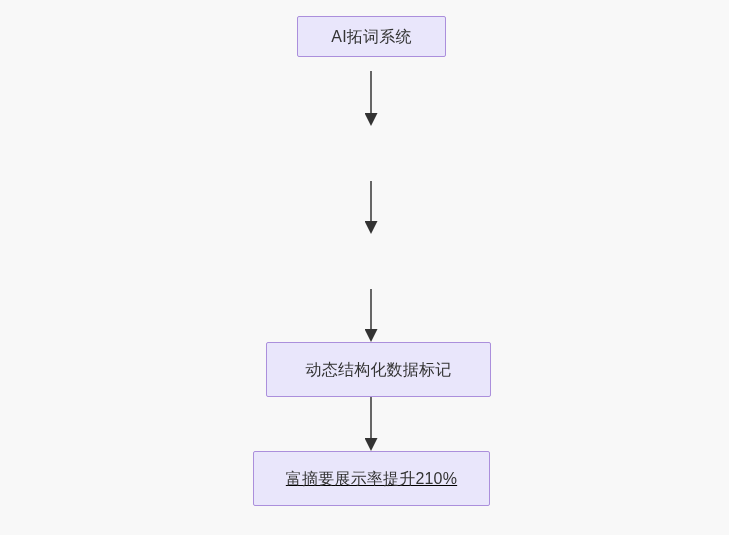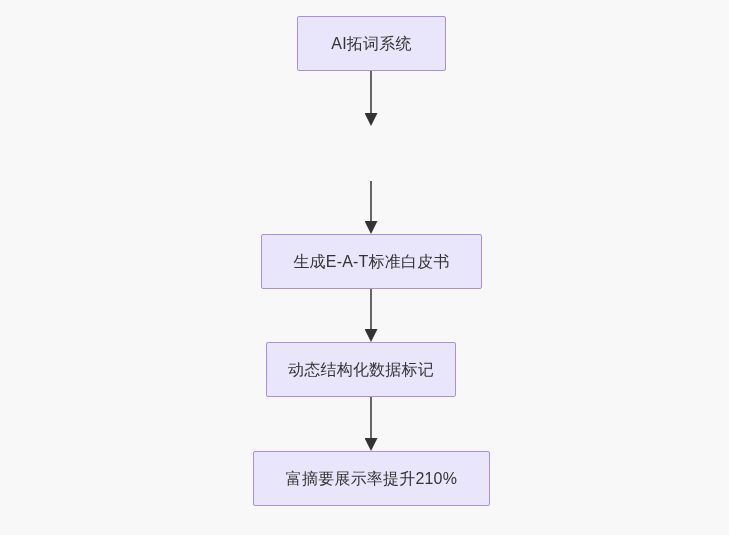--- a/index.html
+++ b/index.html
@@ -43,25 +43,25 @@
 
   .node-label {
     font-size: 16px;
     line-height: 1.2;
     color: #333333;
     letter-spacing: 0.2px;
     white-space: nowrap;
   }
 
   
-  #node-0 { left: 297px; top: 16px;  width: 149px; height: 55px; }
+  #node-0 { left: 297px; top: 16px;  width: 149px; height: 41px; }
   #node-1 { left: 276px; top: 126px; width: 190px; height: 55px; }
   #node-2 { left: 261px; top: 234px; width: 221px; height: 55px; }
-  #node-3 { left: 266px; top: 342px; width: 190px; height: 55px; }
-  #node-4 { left: 253px; top: 451px; width: 237px; height: 55px; }
+  #node-3 { left: 266px; top: 342px; width: 225px; height: 55px; }
+  #node-4 { left: 253px; top: 451px; width: 237px; height: 55px; text-decoration: underline; }
 </style>
 </head>
 <body>
 
 <div id="flowchart">
 
   <svg class="edge-layer" viewBox="0 0 729 535" width="729" height="535" xmlns="http://www.w3.org/2000/svg">
     <defs>
       <marker id="arrow" viewBox="0 0 10 10" refX="8.5" refY="5" markerWidth="6.5" markerHeight="6.5" orient="auto-start-reverse">
         <path d="M 0 0 L 10 5 L 0 10 z" fill="#333333"></path>
@@ -75,23 +75,20 @@
     <line x1="371" y1="289" x2="371" y2="340" stroke="#666666" stroke-width="2" marker-end="url(#arrow)"></line>
 
     <line x1="371" y1="397" x2="371" y2="449" stroke="#666666" stroke-width="2" marker-end="url(#arrow)"></line>
   </svg>
 
   <div class="node" id="node-0">
     <span class="node-label">AI拓词系统</span>
   </div>
 
 
-  <div class="node" id="node-2">
-    <span class="node-label">生成E-A-T标准白皮书</span>
-  </div>
 
   <div class="node" id="node-3">
     <span class="node-label">动态结构化数据标记</span>
   </div>
 
   <div class="node" id="node-4">
     <span class="node-label">富摘要展示率提升210%</span>
   </div>
 
 </div>

